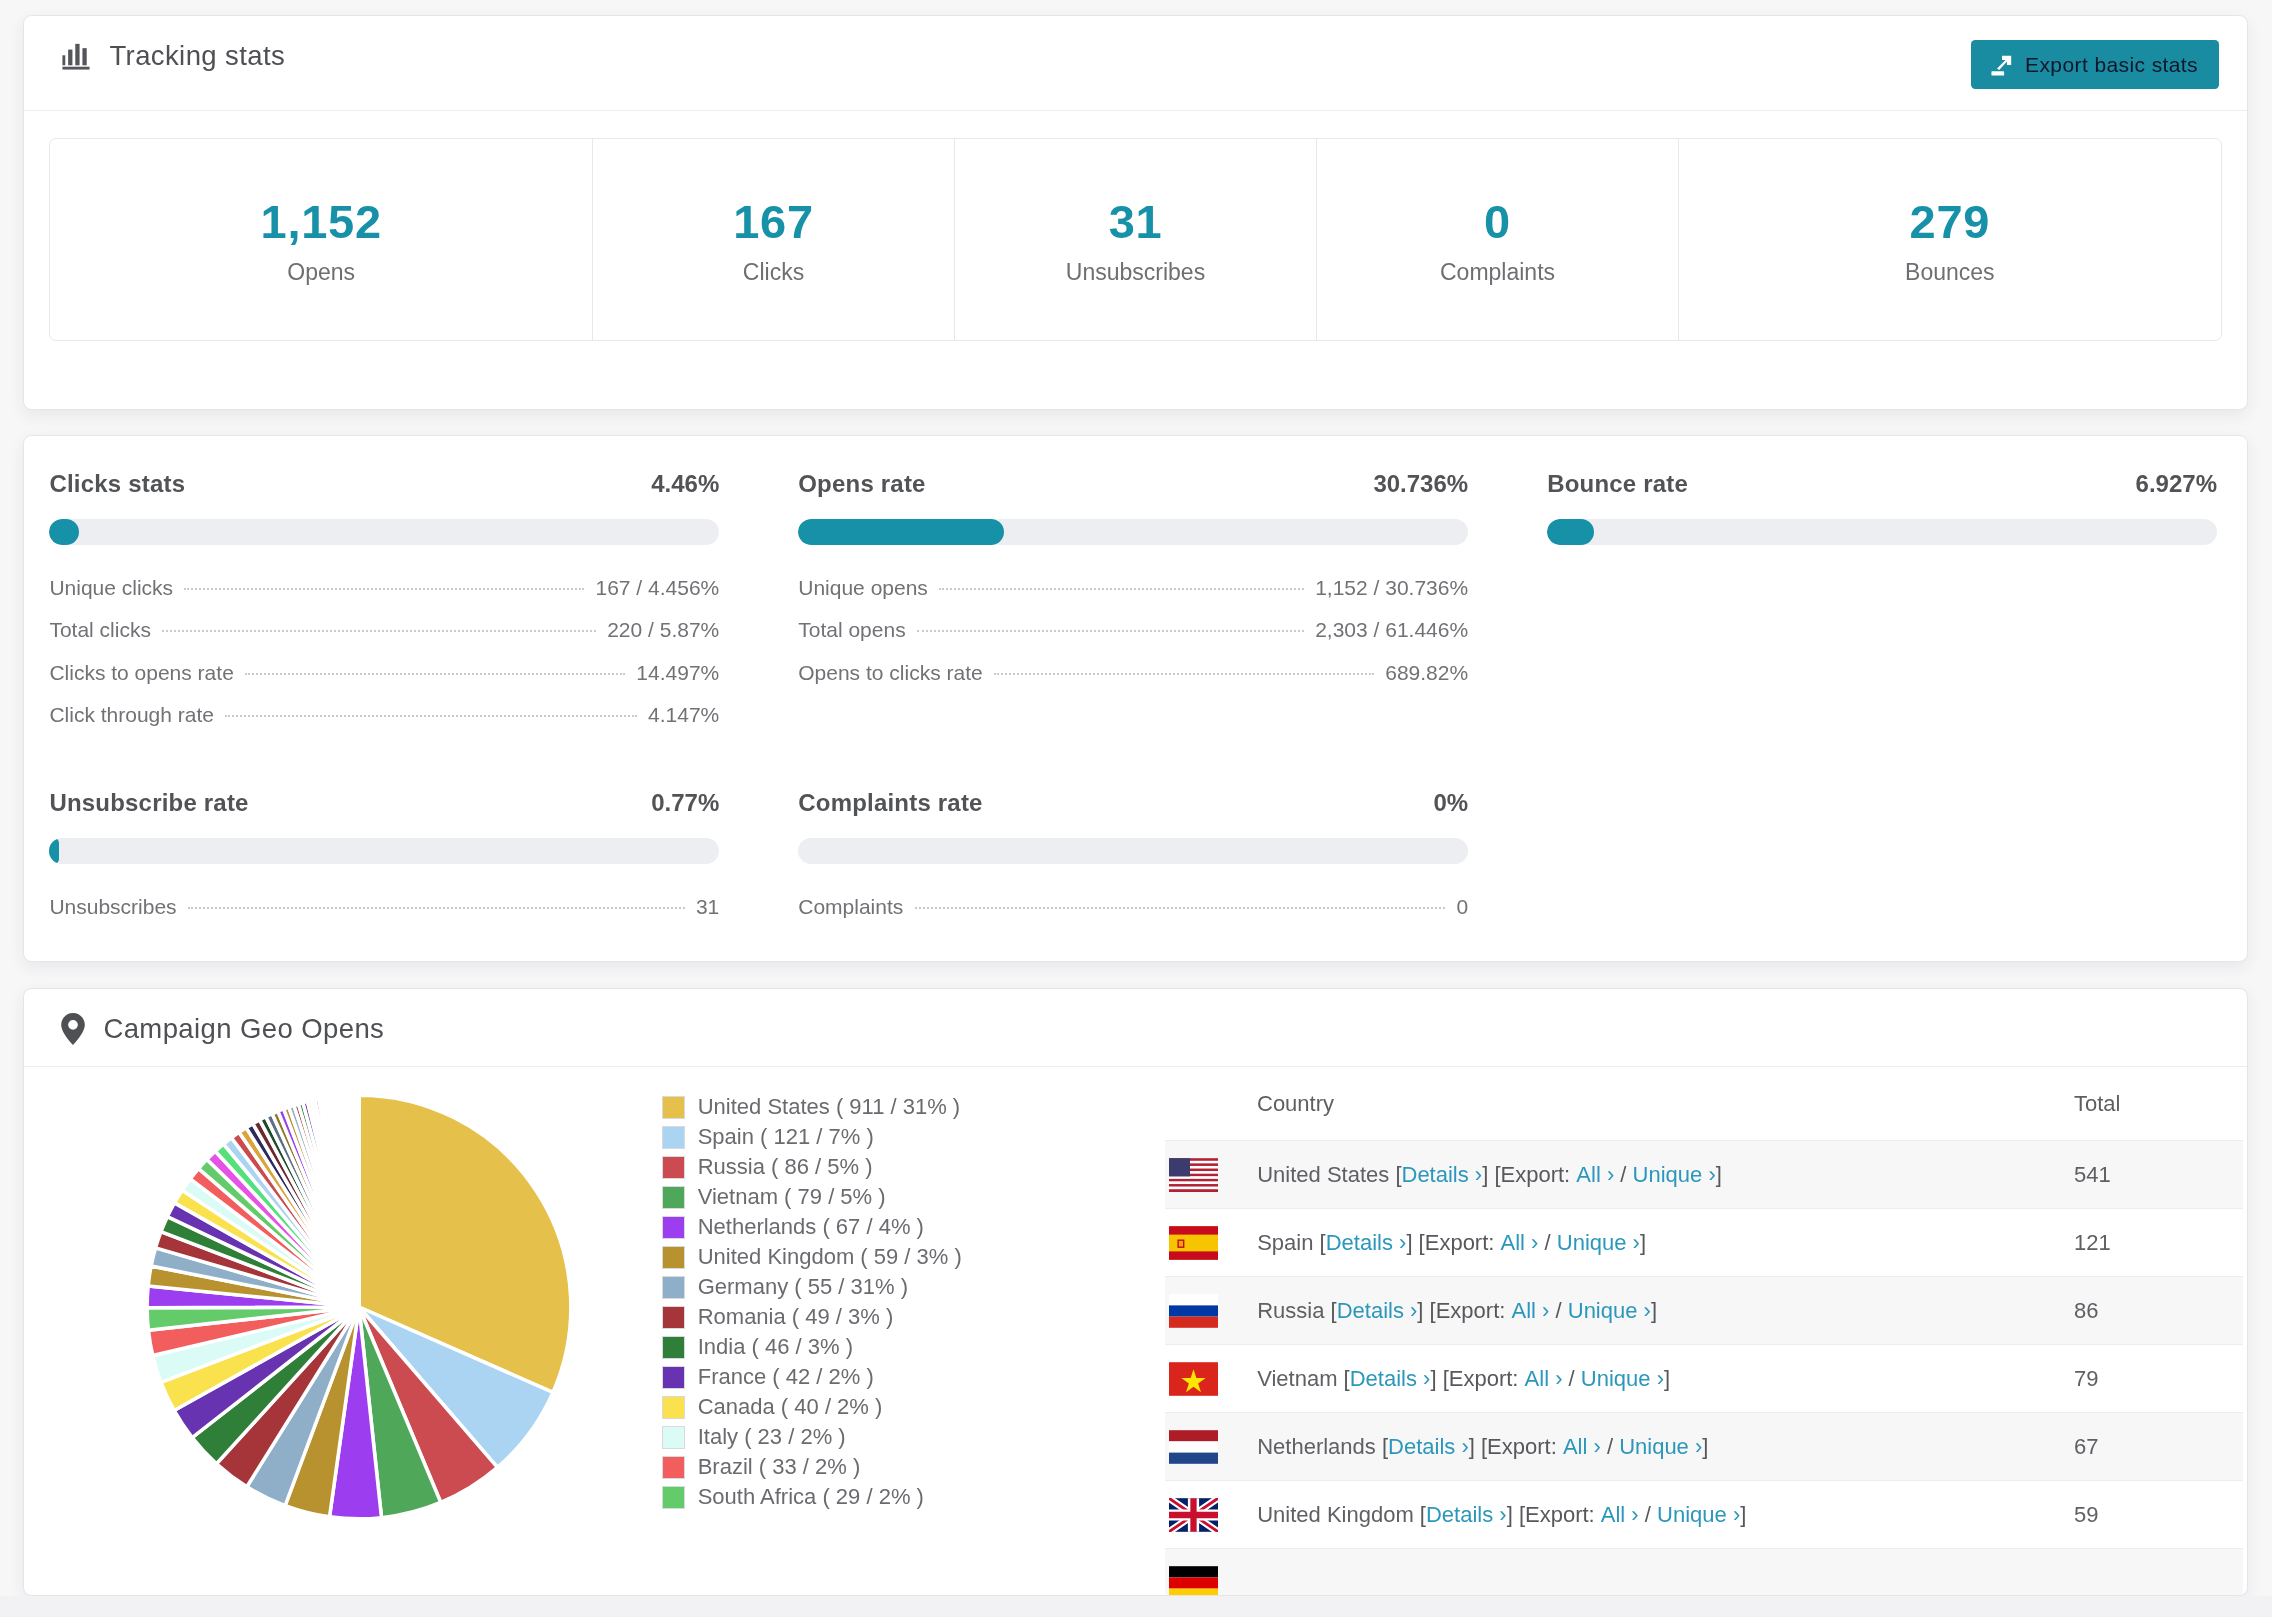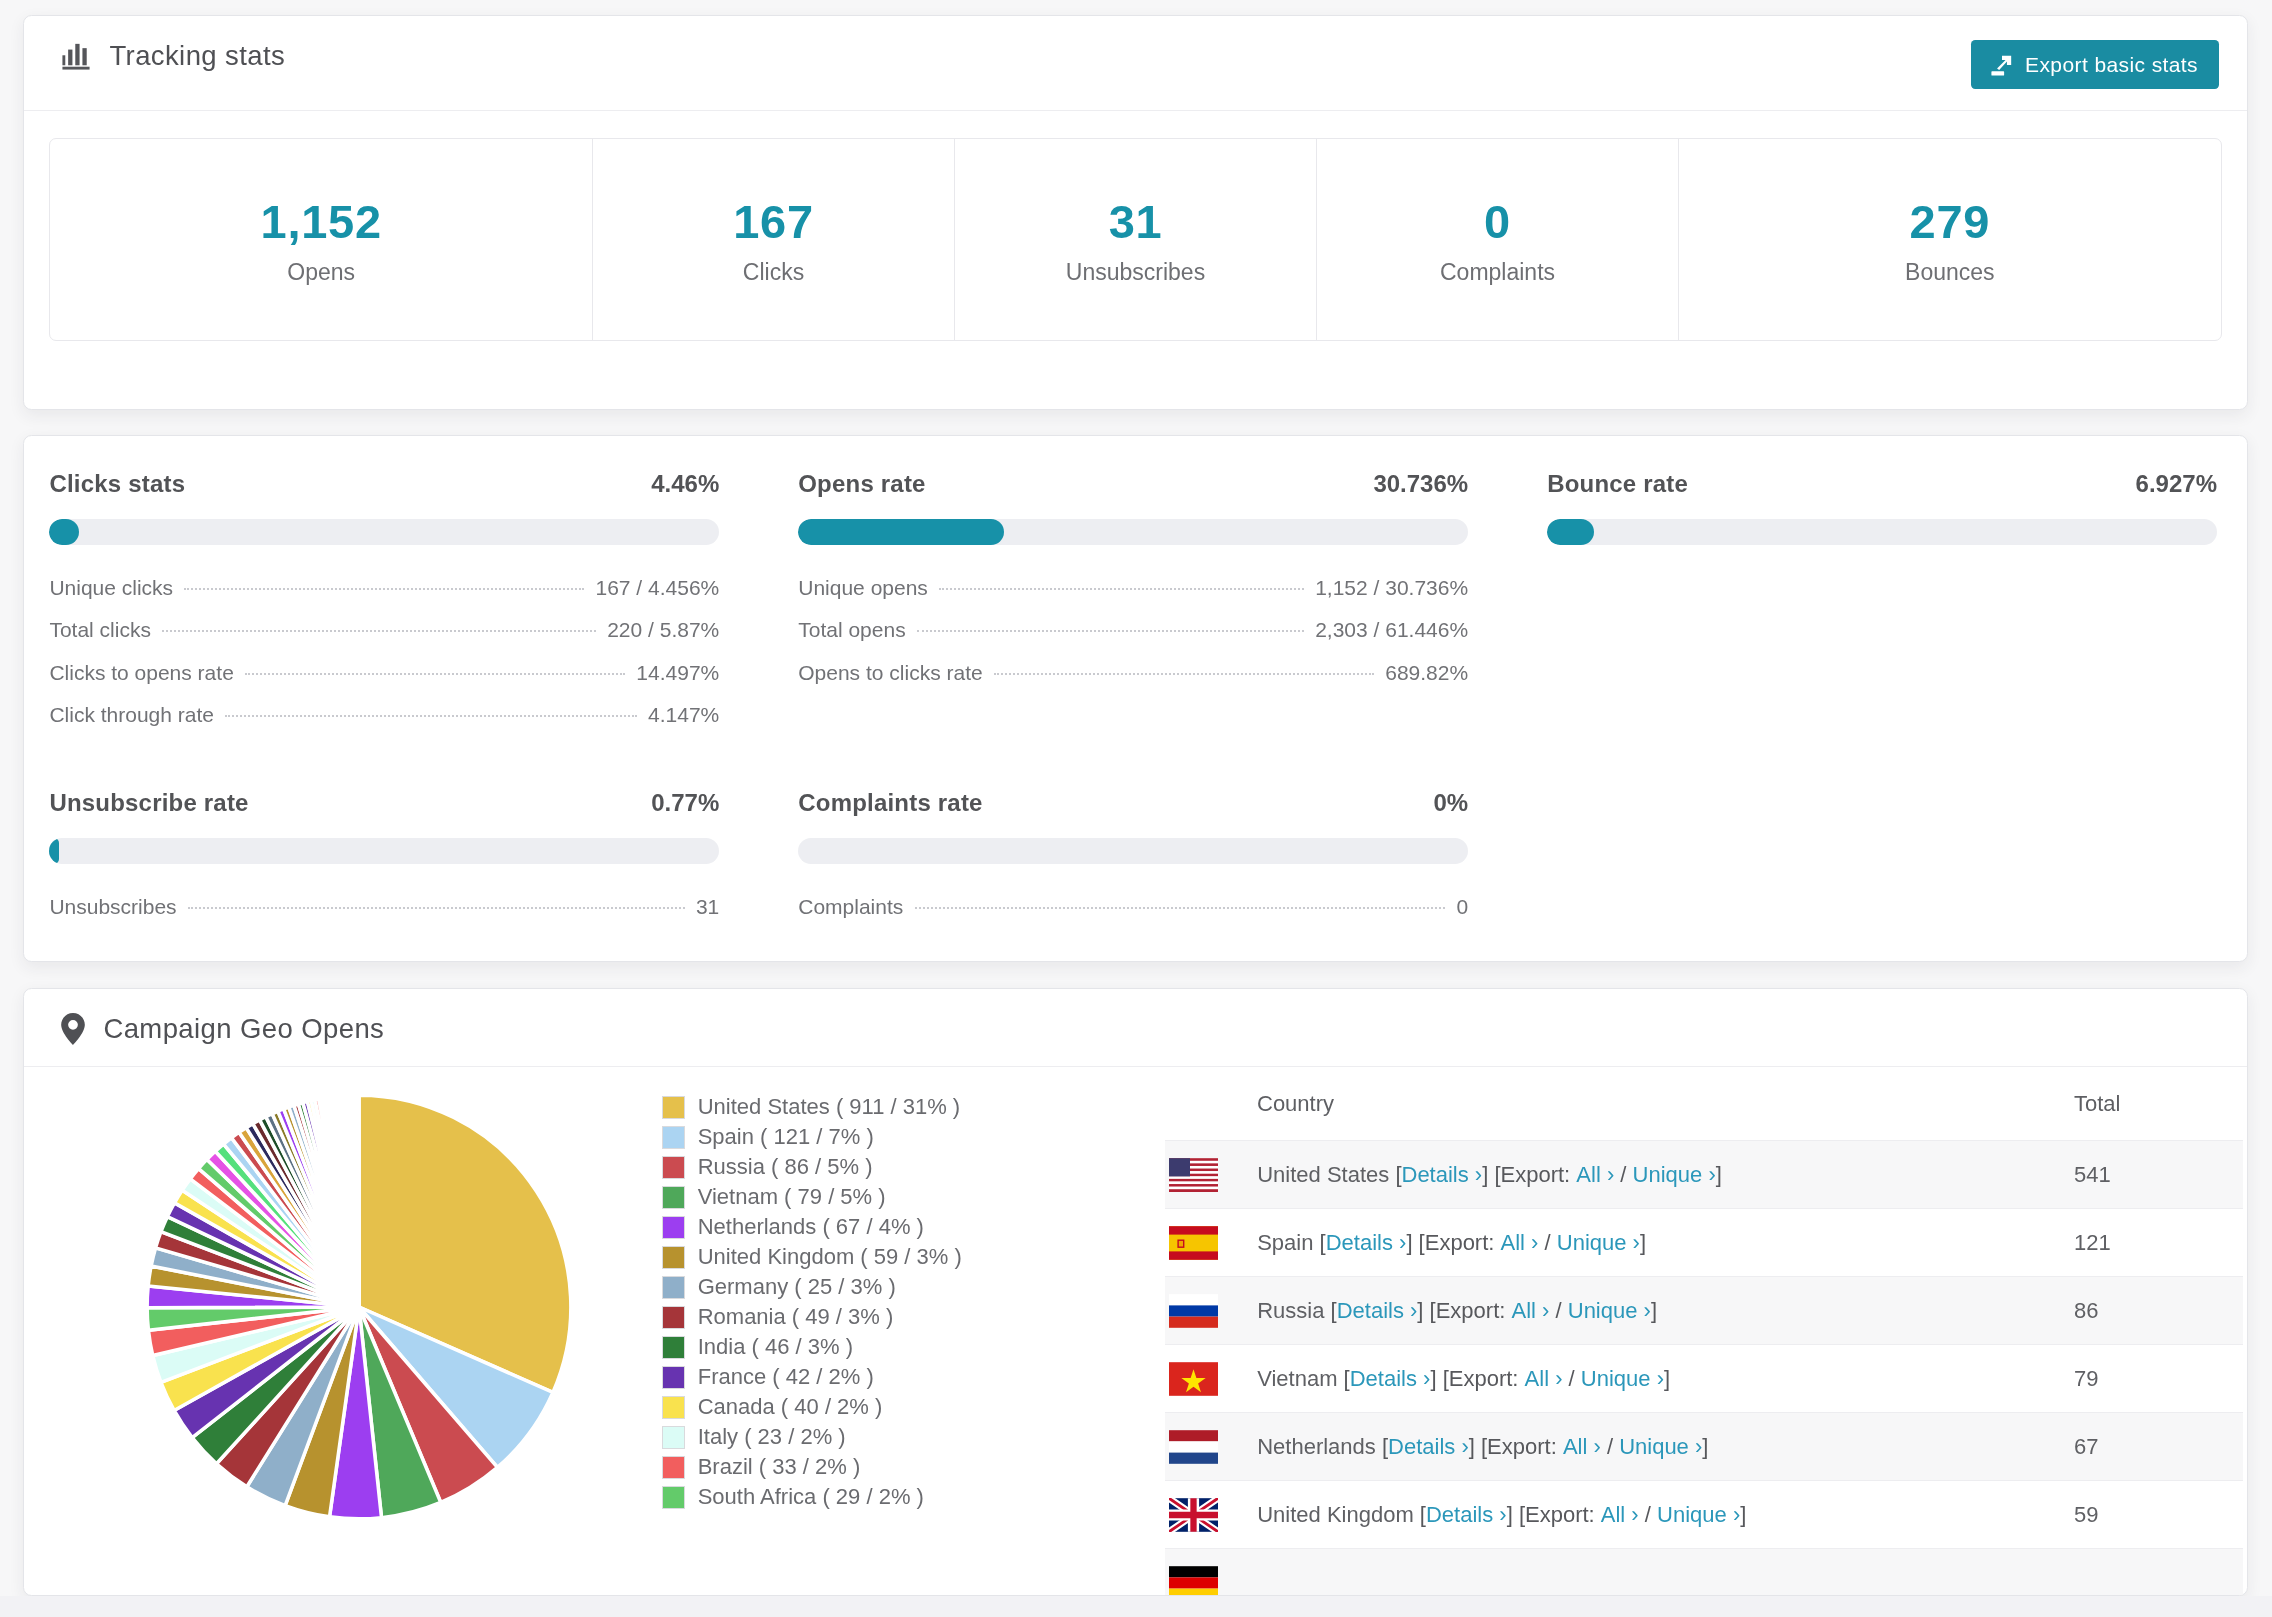--- a/index.html
+++ b/index.html
@@ -26,21 +26,21 @@
   .card-head {
     display:flex; align-items:flex-start; justify-content:space-between;
     padding:24px 28px 21px 37px;
     border-bottom:0.7px solid #ededf0;
   }
   .card-title { display:flex; align-items:center; gap:18.4px; font-size:27.5px; color:#4f5054; letter-spacing:0.4px; }
   .head-icon { display:inline-flex; }
 
   .btn-export {
     display:flex; align-items:center; gap:11.3px;
-    background:#1a8ca2; color:#ffffff;
+    background:#1a8ca2; color:#0f172a;
     border:none; border-radius:4.2px;
     font-family:"Liberation Sans", sans-serif;
     font-size:21px; letter-spacing:0.4px;
     padding:12.7px 21px 12.7px 18.4px;
     cursor:pointer;
   }
 
   
   .stats-row {
     margin:27px 25.4px 0 25.4px;
@@ -372,21 +372,21 @@
         <div class="legend-item">
           <span class="legend-box" style="background: rgb(156, 62, 240);"></span>
           <span class="legend-text">Netherlands ( 67 / 4% )</span>
         </div>
         <div class="legend-item">
           <span class="legend-box" style="background: rgb(183, 146, 46);"></span>
           <span class="legend-text">United Kingdom ( 59 / 3% )</span>
         </div>
         <div class="legend-item">
           <span class="legend-box" style="background: rgb(143, 175, 201);"></span>
-          <span class="legend-text">Germany ( 25 / 3% )</span>
+          <span class="legend-text">Germany ( 55 / 31% )</span>
         </div>
         <div class="legend-item">
           <span class="legend-box" style="background: rgb(165, 53, 57);"></span>
           <span class="legend-text">Romania ( 49 / 3% )</span>
         </div>
         <div class="legend-item">
           <span class="legend-box" style="background: rgb(47, 127, 57);"></span>
           <span class="legend-text">India ( 46 / 3% )</span>
         </div>
         <div class="legend-item">

